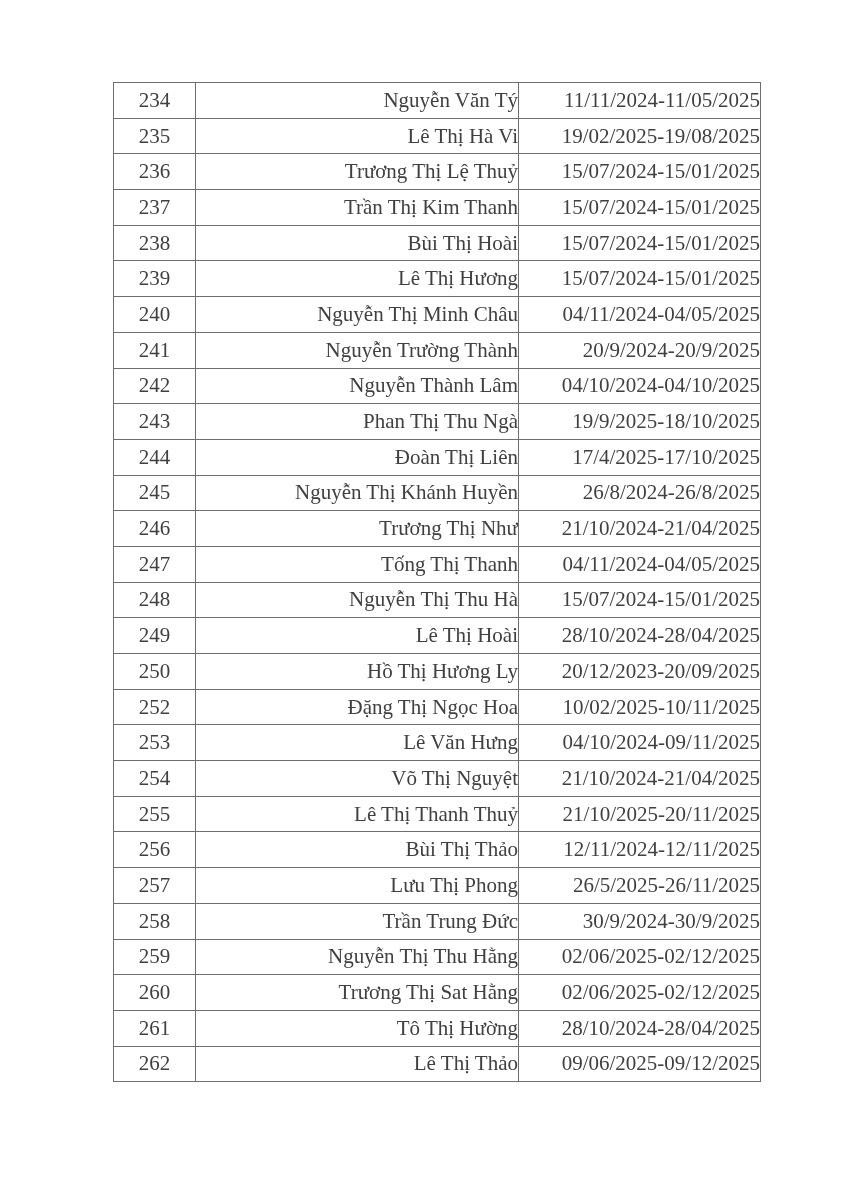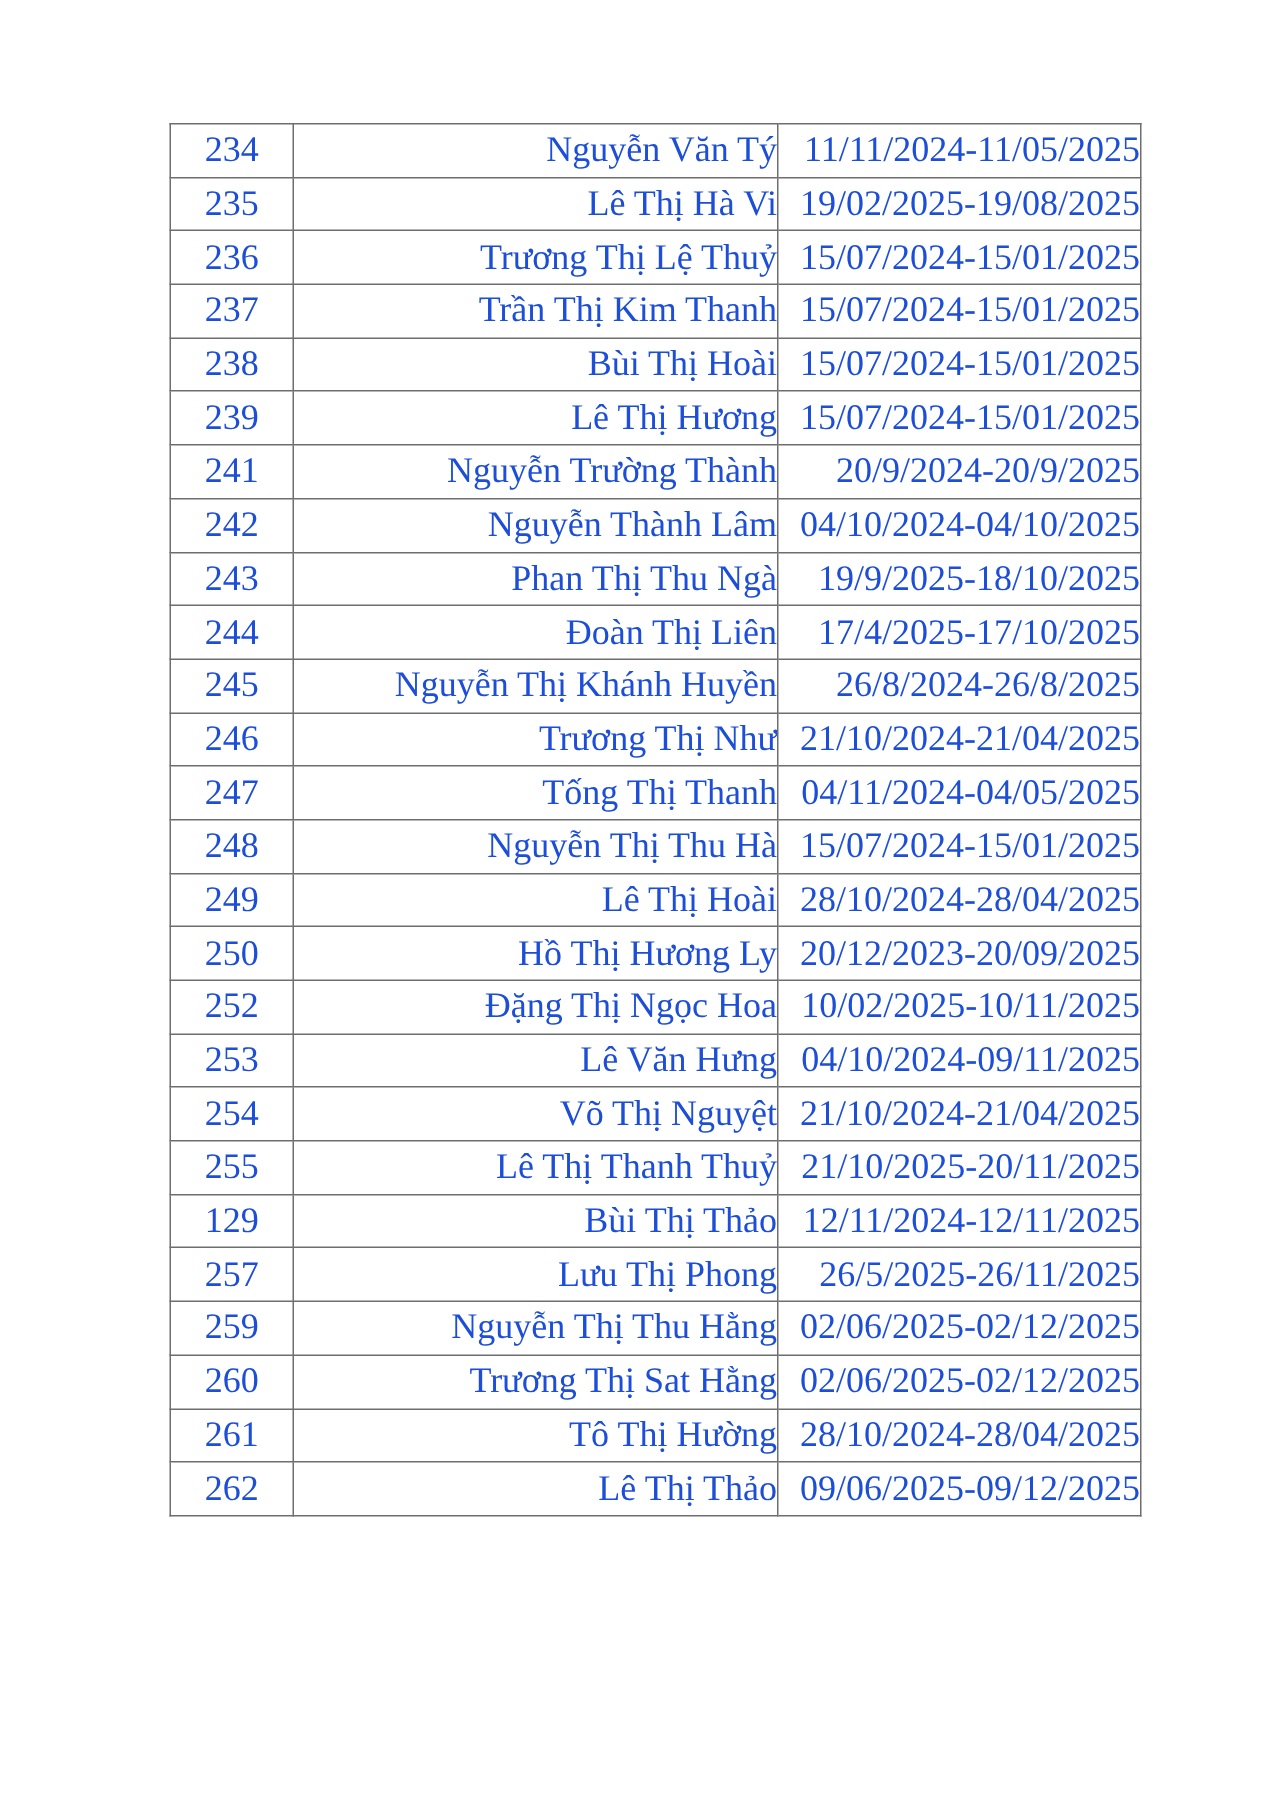--- a/index.html
+++ b/index.html
@@ -21,22 +21,22 @@
     background: #ffffff;
   }
   table.roster {
     position: absolute;
     left: 113px;
     top: 82px;
     width: 647px;
     border-collapse: collapse;
     table-layout: fixed;
     font-family: "Liberation Serif", "DejaVu Serif", serif;
-    font-size: 24px;
-    color: #1d4ed8;
+    font-size: 21px;
+    color: #404040;
   }
   table.roster td {
     border: 1px solid #6e6e6e;
     height: 34.7px;
     padding: 0;
     white-space: nowrap;
     overflow: hidden;
     vertical-align: middle;
     line-height: 1;
   }
@@ -86,20 +86,25 @@
           <td class="col-no">238</td>
           <td class="col-name">Bùi Thị Hoài</td>
           <td class="col-period">15/07/2024-15/01/2025</td>
         </tr>
         <tr>
           <td class="col-no">239</td>
           <td class="col-name">Lê Thị Hương</td>
           <td class="col-period">15/07/2024-15/01/2025</td>
         </tr>
         <tr>
+          <td class="col-no">240</td>
+          <td class="col-name">Nguyễn Thị Minh Châu</td>
+          <td class="col-period">04/11/2024-04/05/2025</td>
+        </tr>
+        <tr>
           <td class="col-no">241</td>
           <td class="col-name">Nguyễn Trường Thành</td>
           <td class="col-period">20/9/2024-20/9/2025</td>
         </tr>
         <tr>
           <td class="col-no">242</td>
           <td class="col-name">Nguyễn Thành Lâm</td>
           <td class="col-period">04/10/2024-04/10/2025</td>
         </tr>
         <tr>
@@ -156,28 +161,33 @@
           <td class="col-no">254</td>
           <td class="col-name">Võ Thị Nguyệt</td>
           <td class="col-period">21/10/2024-21/04/2025</td>
         </tr>
         <tr>
           <td class="col-no">255</td>
           <td class="col-name">Lê Thị Thanh Thuỷ</td>
           <td class="col-period">21/10/2025-20/11/2025</td>
         </tr>
         <tr>
-          <td class="col-no">129</td>
+          <td class="col-no">256</td>
           <td class="col-name">Bùi Thị Thảo</td>
           <td class="col-period">12/11/2024-12/11/2025</td>
         </tr>
         <tr>
           <td class="col-no">257</td>
           <td class="col-name">Lưu Thị Phong</td>
           <td class="col-period">26/5/2025-26/11/2025</td>
+        </tr>
+        <tr>
+          <td class="col-no">258</td>
+          <td class="col-name">Trần Trung Đức</td>
+          <td class="col-period">30/9/2024-30/9/2025</td>
         </tr>
         <tr>
           <td class="col-no">259</td>
           <td class="col-name">Nguyễn Thị Thu Hằng</td>
           <td class="col-period">02/06/2025-02/12/2025</td>
         </tr>
         <tr>
           <td class="col-no">260</td>
           <td class="col-name">Trương Thị Sat Hằng</td>
           <td class="col-period">02/06/2025-02/12/2025</td>

